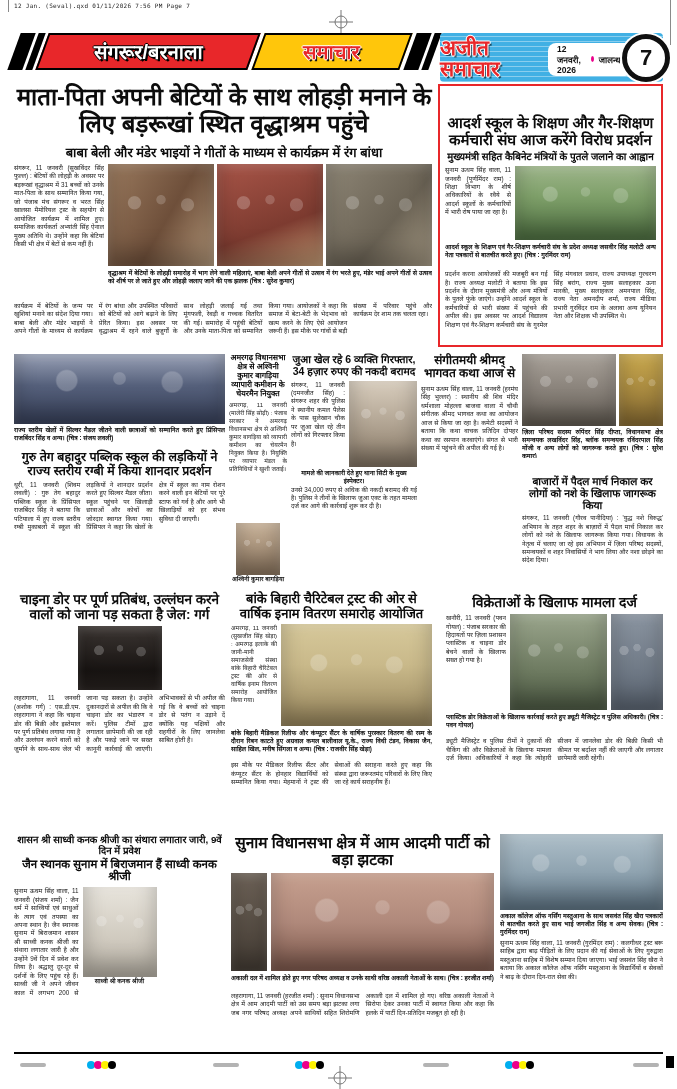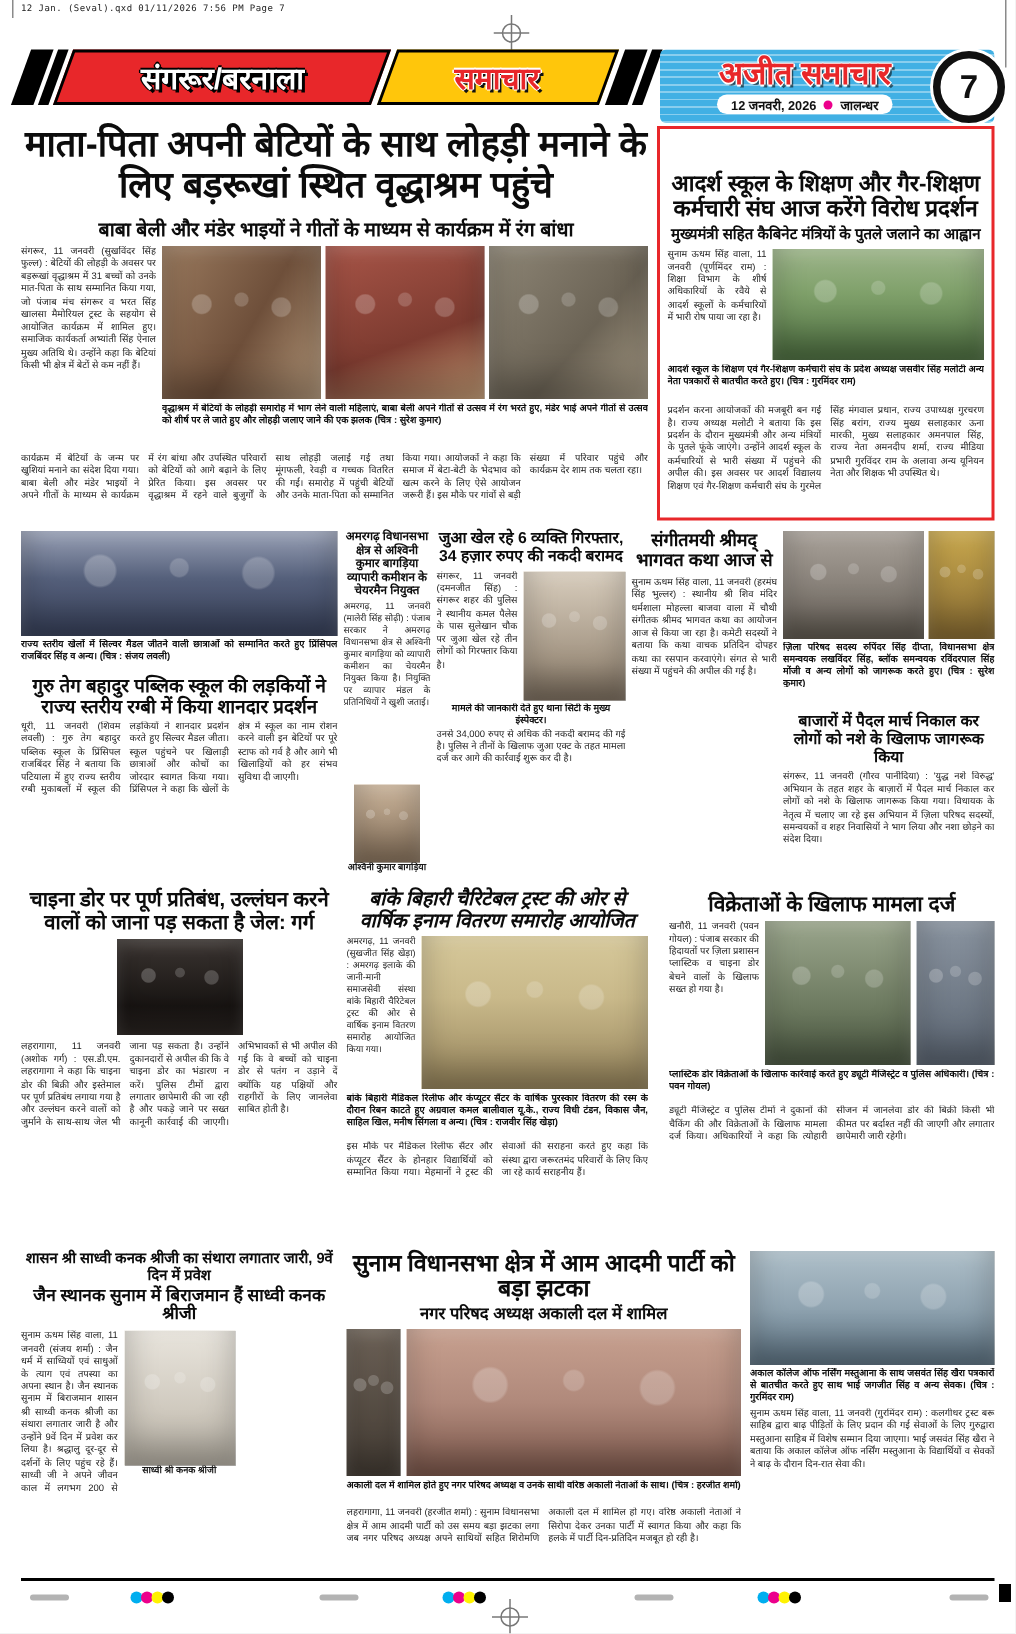--- a/index.html
+++ b/index.html
@@ -24,21 +24,21 @@
   .seg{transform:skewX(-20deg);border:2px solid #000;display:flex;align-items:center;justify-content:center;overflow:hidden;}
   .seg>span{display:block;transform:skewX(20deg);white-space:nowrap;font-weight:800;}
   .seg.red{background:#e8272a;flex:1.45;margin-right:4px;}
   .seg.red>span{color:#fff;font-size:20px;
      text-shadow:-1px 0 #000,1px 0 #000,0 -1px #000,0 1px #000,2px 2px 0 #000;}
   .seg.yellow{background:#ffc60b;flex:1;margin-right:4px;}
   .seg.yellow>span{color:#e8272a;font-size:20px;
      text-shadow:-1px 0 #fff,1px 0 #fff,0 -1px #fff,0 1px #fff,2px 2px 0 #111;}
   .mast-right{left:440px;top:33px;width:223px;height:49px;background:#41b0e4;border-radius:4px;
       background-image:repeating-linear-gradient(0deg,rgba(255,255,255,.38) 0 1px,transparent 1px 5px);
-      display:flex;flex-direction:column;align-items:center;justify-content:center;}
+      display:flex;flex-direction:row;align-items:center;justify-content:center;}
   .paper-name{font-size:21px;font-weight:800;color:#e8272a;line-height:1;margin-right:30px;
      text-shadow:-1px 0 #fff,1px 0 #fff,0 -1px #fff,0 1px #fff,2px 2px 0 rgba(0,0,0,.55);}
   .date-pill{margin-top:3px;margin-right:30px;background:#fff;border-radius:8px;padding:1px 9px;
      display:flex;align-items:center;gap:5px;font-size:8.5px;font-weight:700;color:#111;}
   .mag-dot{width:6px;height:6px;border-radius:50%;background:#ec008c;}
   .page-circle{left:622px;top:34px;width:38px;height:38px;background:#fff;border:5px solid #101010;
      border-radius:50%;box-shadow:0 0 0 2px #fff;display:flex;align-items:center;justify-content:center;
      font-size:22px;font-weight:800;color:#101010;}
   
   .hl{font-weight:800;color:#0c0c0c;text-align:center;line-height:1.12;}
@@ -159,21 +159,21 @@
     <div class="hl" style="font-size:13.5px;">चाइना डोर पर पूर्ण प्रतिबंध, उल्लंघन करने वालों को जाना पड़ सकता है जेल: गर्ग</div>
     <div style="display:flex;gap:4px;margin-top:4px;">
       <div class="body-txt" style="flex:1;height:64px;"></div>
       <div class="ph" style="width:84px;height:64px;background:linear-gradient(180deg,#3a3431,#191513 70%,#2b2522);"></div>
       <div class="body-txt" style="flex:1;height:64px;"></div>
     </div>
     <div class="body-txt cols3" style="margin-top:4px;height:120px;">लहरागागा, 11 जनवरी (अशोक गर्ग) : एस.डी.एम. लहरागागा ने कहा कि चाइना डोर की बिक्री और इस्तेमाल पर पूर्ण प्रतिबंध लगाया गया है और उल्लंघन करने वालों को जुर्माने के साथ-साथ जेल भी जाना पड़ सकता है। उन्होंने दुकानदारों से अपील की कि वे चाइना डोर का भंडारण न करें। पुलिस टीमों द्वारा लगातार छापेमारी की जा रही है और पकड़े जाने पर सख्त कानूनी कार्रवाई की जाएगी। अभिभावकों से भी अपील की गई कि वे बच्चों को चाइना डोर से पतंग न उड़ाने दें क्योंकि यह पक्षियों और राहगीरों के लिए जानलेवा साबित होती है।</div>
   </div>
 
   <div class="abs" style="left:231px;top:592px;width:201px;height:238px;">
-    <div class="hl" style="font-size:13px;font-style:italic;">बांके बिहारी चैरिटेबल ट्रस्ट की ओर से वार्षिक इनाम वितरण समारोह आयोजित</div>
+    <div class="hl" style="font-size:13px;">बांके बिहारी चैरिटेबल ट्रस्ट की ओर से वार्षिक इनाम वितरण समारोह आयोजित</div>
     <div style="display:flex;gap:4px;margin-top:3px;">
       <div class="body-txt" style="width:46px;height:102px;font-size:6px;">अमरगढ़, 11 जनवरी (सुखजीत सिंह खेड़ा) : अमरगढ़ इलाके की जानी-मानी समाजसेवी संस्था बांके बिहारी चैरिटेबल ट्रस्ट की ओर से वार्षिक इनाम वितरण समारोह आयोजित किया गया।</div>
       <div class="ph" style="flex:1;height:102px;background:linear-gradient(180deg,#d6c89a,#c9b98a 40%,#97855c);"></div>
     </div>
     <div class="cap" style="margin-top:3px;height:30px;">बांके बिहारी मैडिकल रिलीफ और कंप्यूटर सैंटर के वार्षिक पुरस्कार वितरण की रस्म के दौरान रिबन काटते हुए अग्रवाल कमल बालीवाल यू.के., राज्य विधी टंडन, विकास जैन, साहिल खिल, मनीष सिंगला व अन्य। (चित्र : राजवीर सिंह खेड़ा)</div>
     <div class="body-txt cols2" style="margin-top:2px;height:52px;">इस मौके पर मैडिकल रिलीफ सैंटर और कंप्यूटर सैंटर के होनहार विद्यार्थियों को सम्मानित किया गया। मेहमानों ने ट्रस्ट की सेवाओं की सराहना करते हुए कहा कि संस्था द्वारा जरूरतमंद परिवारों के लिए किए जा रहे कार्य सराहनीय हैं।</div>
   </div>
 
   <div class="abs" style="left:446px;top:592px;width:217px;height:238px;">
     <div class="sh" style="font-size:14px;margin-top:2px;">विक्रेताओं के खिलाफ मामला दर्ज</div>
@@ -195,21 +195,20 @@
         <div class="ph" style="width:74px;height:90px;background:linear-gradient(180deg,#e8e4dc,#cfc9be 60%,#b8b2a6);"></div>
         <div class="pname">साध्वी श्री कनक श्रीजी</div>
       </div>
       <div class="body-txt" style="flex:1;height:108px;"></div>
     </div>
     <div class="body-txt cols3" style="margin-top:3px;height:58px;"></div>
   </div>
 
   <div class="abs" style="left:231px;top:834px;width:263px;height:214px;">
     <div class="hl" style="font-size:15.5px;">सुनाम विधानसभा क्षेत्र में आम आदमी पार्टी को बड़ा झटका</div>
-    <div class="sh" style="font-size:11px;margin-top:1px;">नगर परिषद अध्यक्ष अकाली दल में शामिल</div>
     <div style="display:flex;gap:4px;margin-top:4px;">
       <div class="ph" style="width:36px;height:98px;background:linear-gradient(180deg,#6d6257,#453d35);"></div>
       <div class="ph" style="flex:1;height:98px;background:linear-gradient(180deg,#c7a08f,#b0897b 50%,#7d584c);"></div>
     </div>
     <div class="cap" style="margin-top:3px;height:16px;">अकाली दल में शामिल होते हुए नगर परिषद अध्यक्ष व उनके साथी वरिष्ठ अकाली नेताओं के साथ। (चित्र : हरजीत शर्मा)</div>
     <div class="body-txt cols2" style="margin-top:2px;height:48px;">लहरागागा, 11 जनवरी (हरजीत शर्मा) : सुनाम विधानसभा क्षेत्र में आम आदमी पार्टी को उस समय बड़ा झटका लगा जब नगर परिषद अध्यक्ष अपने साथियों सहित शिरोमणि अकाली दल में शामिल हो गए। वरिष्ठ अकाली नेताओं ने सिरोपा देकर उनका पार्टी में स्वागत किया और कहा कि हलके में पार्टी दिन-प्रतिदिन मजबूत हो रही है।</div>
   </div>
 
   <div class="abs" style="left:500px;top:834px;width:163px;height:214px;">
     <div class="ph" style="width:100%;height:76px;background:linear-gradient(180deg,#aebfc9,#8fa3b0 50%,#5f7585);"></div>

